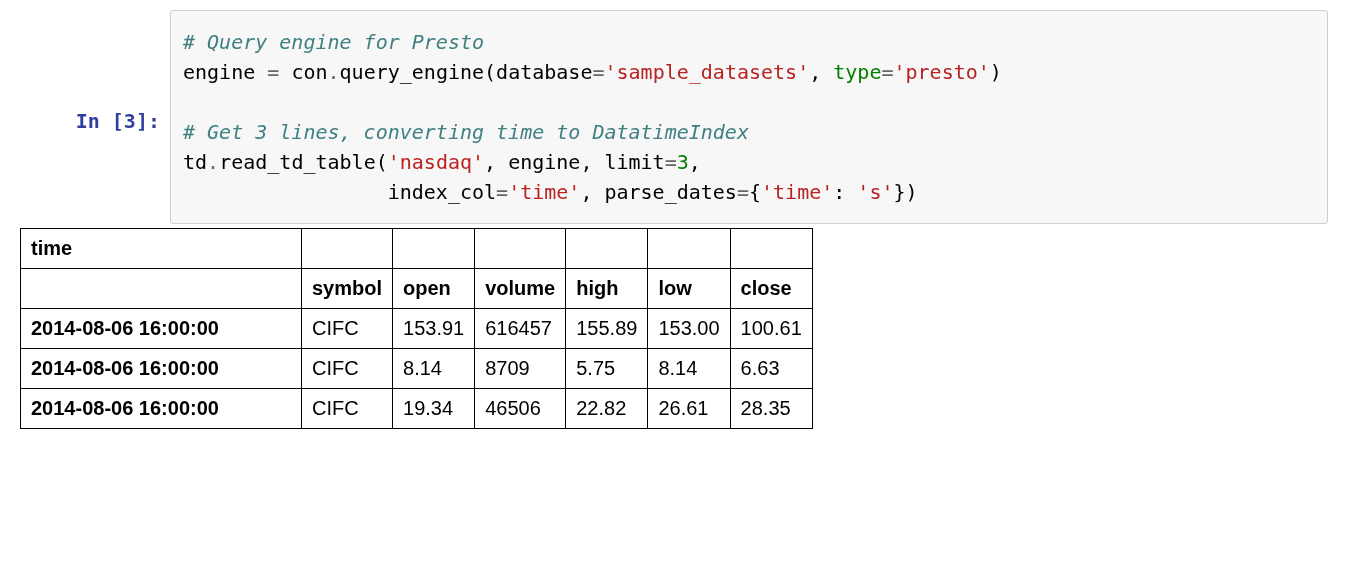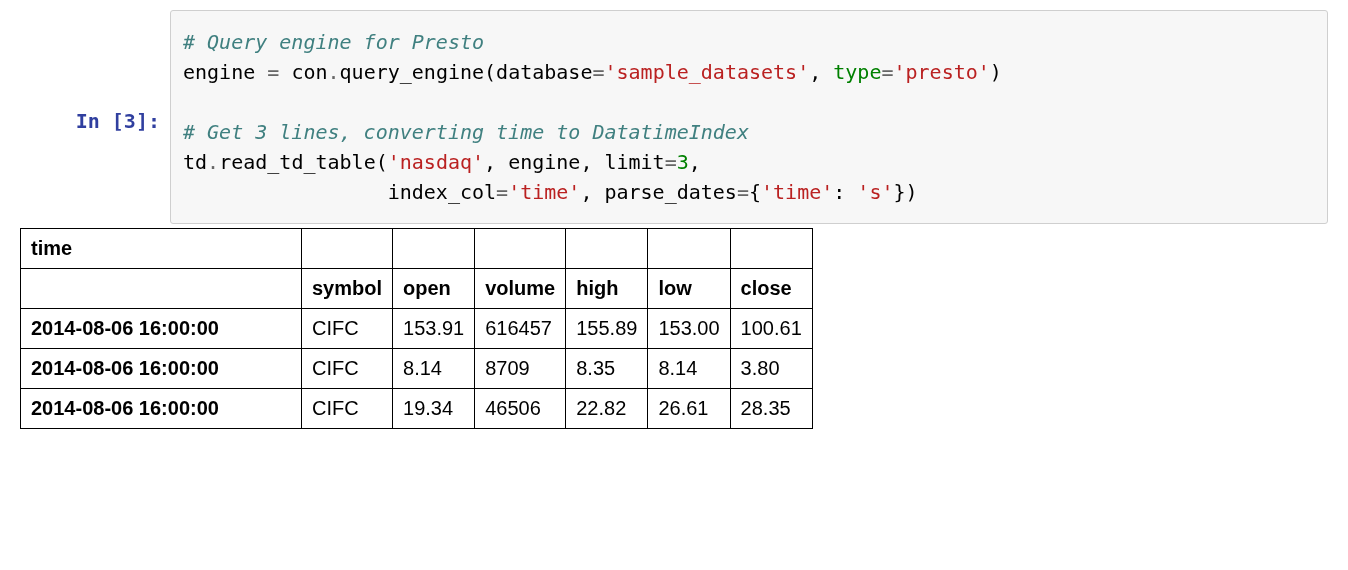--- a/index.html
+++ b/index.html
@@ -121,23 +121,23 @@
           <td>616457</td>
           <td>155.89</td>
           <td>153.00</td>
           <td>100.61</td>
         </tr>
         <tr>
           <th class="row-idx">2014-08-06 16:00:00</th>
           <td>CIFC</td>
           <td>8.14</td>
           <td>8709</td>
-          <td>8.35</td>
+          <td>5.75</td>
           <td>8.14</td>
-          <td>3.80</td>
+          <td>6.63</td>
         </tr>
         <tr>
           <th class="row-idx">2014-08-06 16:00:00</th>
           <td>CIFC</td>
           <td>19.34</td>
           <td>46506</td>
           <td>22.82</td>
           <td>26.61</td>
           <td>28.35</td>
         </tr>

